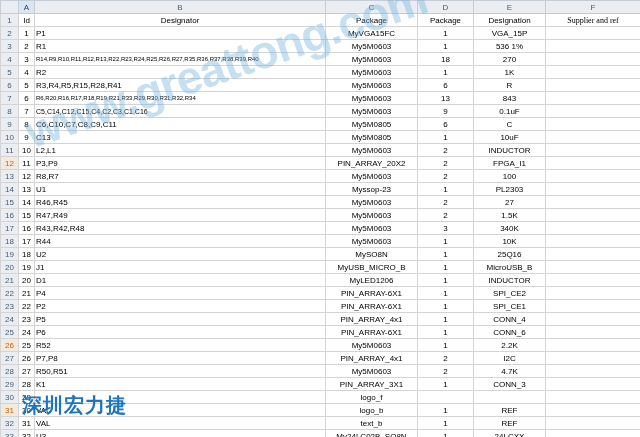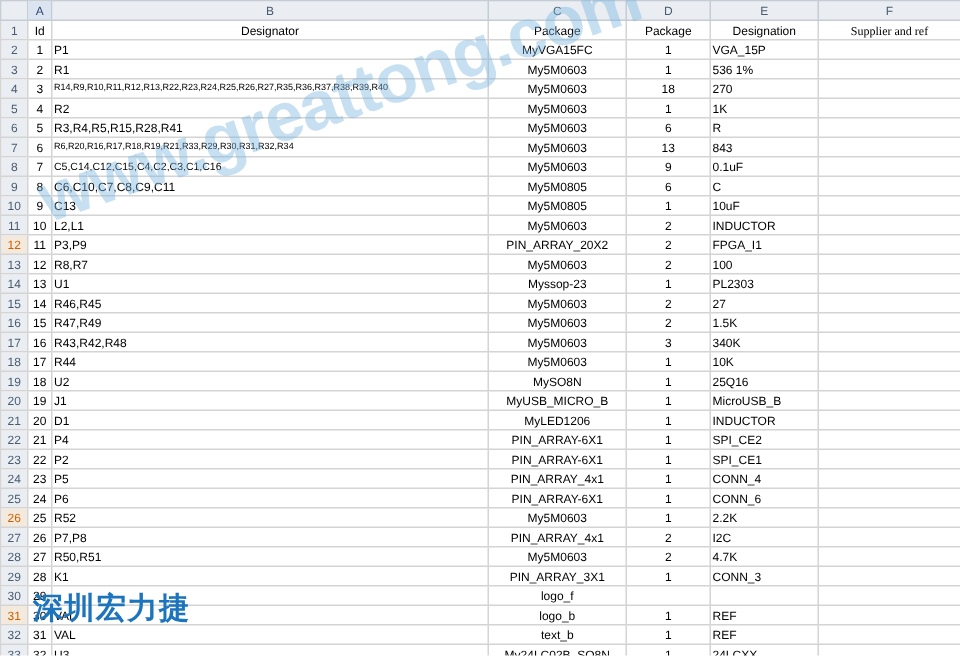--- a/index.html
+++ b/index.html
@@ -68,21 +68,21 @@
   col.c-b  { width: 291px; }
   col.c-c  { width: 92px; }
   col.c-d  { width: 56px; }
   col.c-e  { width: 72px; }
   col.c-f  { width: 95px; }
 
   td.a { text-align: center; }
   td.b { }
   td.c { text-align: center; }
   td.d { text-align: center; }
-  td.e { text-align: left; }
+  td.e { text-align: center; }
   td.f { text-align: left; font-family: Liberation Serif, serif; }
 
   tr.header-row td {
     text-align: center;
     font-weight: normal;
   }
   tr.header-row td.b, tr.header-row td.c, tr.header-row td.d, tr.header-row td.e, tr.header-row td.f {
     text-align: center;
   }
   td.small { font-size: 7px; }

